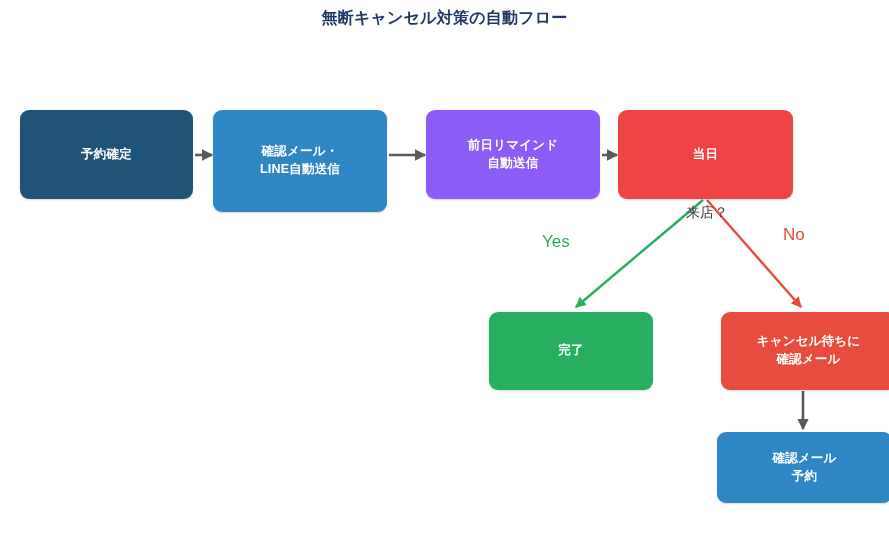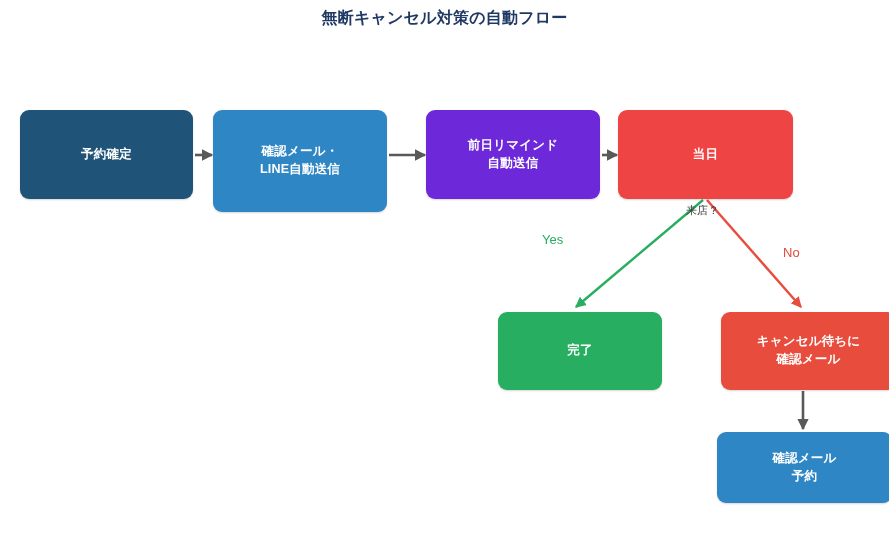--- a/index.html
+++ b/index.html
@@ -61,27 +61,27 @@
     box-shadow: 0 1px 2px rgba(0,0,0,0.16);
     padding: 4px 6px;
   }
   .node .node-label {
     white-space: pre-line;
     display: block;
   }
 
   .edge-label {
     position: absolute;
-    font-size: 13px;
+    font-size: 17px;
     line-height: 1;
     white-space: nowrap;
   }
   .edge-label.decision {
     color: #3b3b3b;
-    font-size: 11px;
+    font-size: 14px;
   }
   .edge-label.yes { color: #27ae60; }
   .edge-label.no  { color: #e04b3a; }
 </style>
 </head>
 <body>
 
 <div id="canvas">
 
   <div class="diagram-title">無断キャンセル対策の自動フロー</div>
@@ -116,38 +116,38 @@
     </svg>
 
   <div id="nodes-layer">
       <div class="node" style="left: 20px; top: 110px; width: 173px; height: 89px; background: rgb(31, 84, 120); text-align: center;">
         <span class="node-label">予約確定</span>
       </div>
       <div class="node" style="left: 213px; top: 110px; width: 174px; height: 102px; background: rgb(46, 134, 196);">
         <span class="node-label">確認メール・
 LINE自動送信</span>
       </div>
-      <div class="node" style="left: 426px; top: 110px; width: 174px; height: 89px; background: #6d28d9;">
+      <div class="node" style="left: 426px; top: 110px; width: 174px; height: 89px; background: #8b5cf6;">
         <span class="node-label">前日リマインド
 自動送信</span>
       </div>
       <div class="node" style="left: 618px; top: 110px; width: 175px; height: 89px; background: #ef4444;">
         <span class="node-label">当日</span>
       </div>
-      <div class="node" style="left: 489px; top: 312px; width: 164px; height: 78px; background: rgb(39, 174, 96); margin-left: 9px;">
+      <div class="node" style="left: 489px; top: 312px; width: 164px; height: 78px; background: rgb(39, 174, 96);">
         <span class="node-label">完了</span>
       </div>
       <div class="node" style="left: 721px; top: 312px; width: 175px; height: 78px; background: rgb(231, 76, 60);">
         <span class="node-label">キャンセル待ちに
 確認メール</span>
       </div>
       <div class="node" style="left: 717px; top: 432px; width: 175px; height: 71px; background: rgb(46, 134, 196);">
         <span class="node-label">確認メール
 予約</span>
       </div>
     </div>
   <div id="labels-layer">
       <div class="edge-label decision" style="left: 686px; top: 205px;">来店？</div>
       <div class="edge-label yes" style="left: 542px; top: 233px;">Yes</div>
-      <div class="edge-label no" style="left: 783px; top: 246px;">No</div>
+      <div class="edge-label no" style="left: 783px; top: 226px;">No</div>
     </div>
 
 </div>
 
 </body></html>

